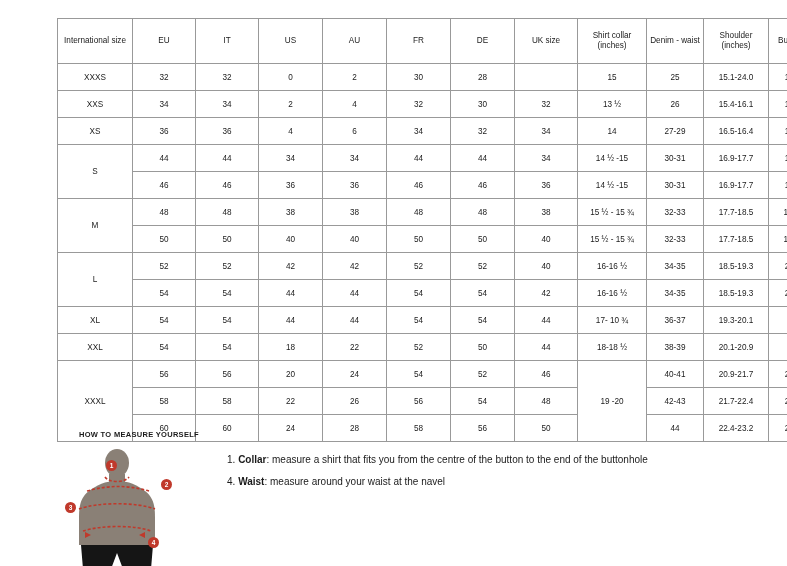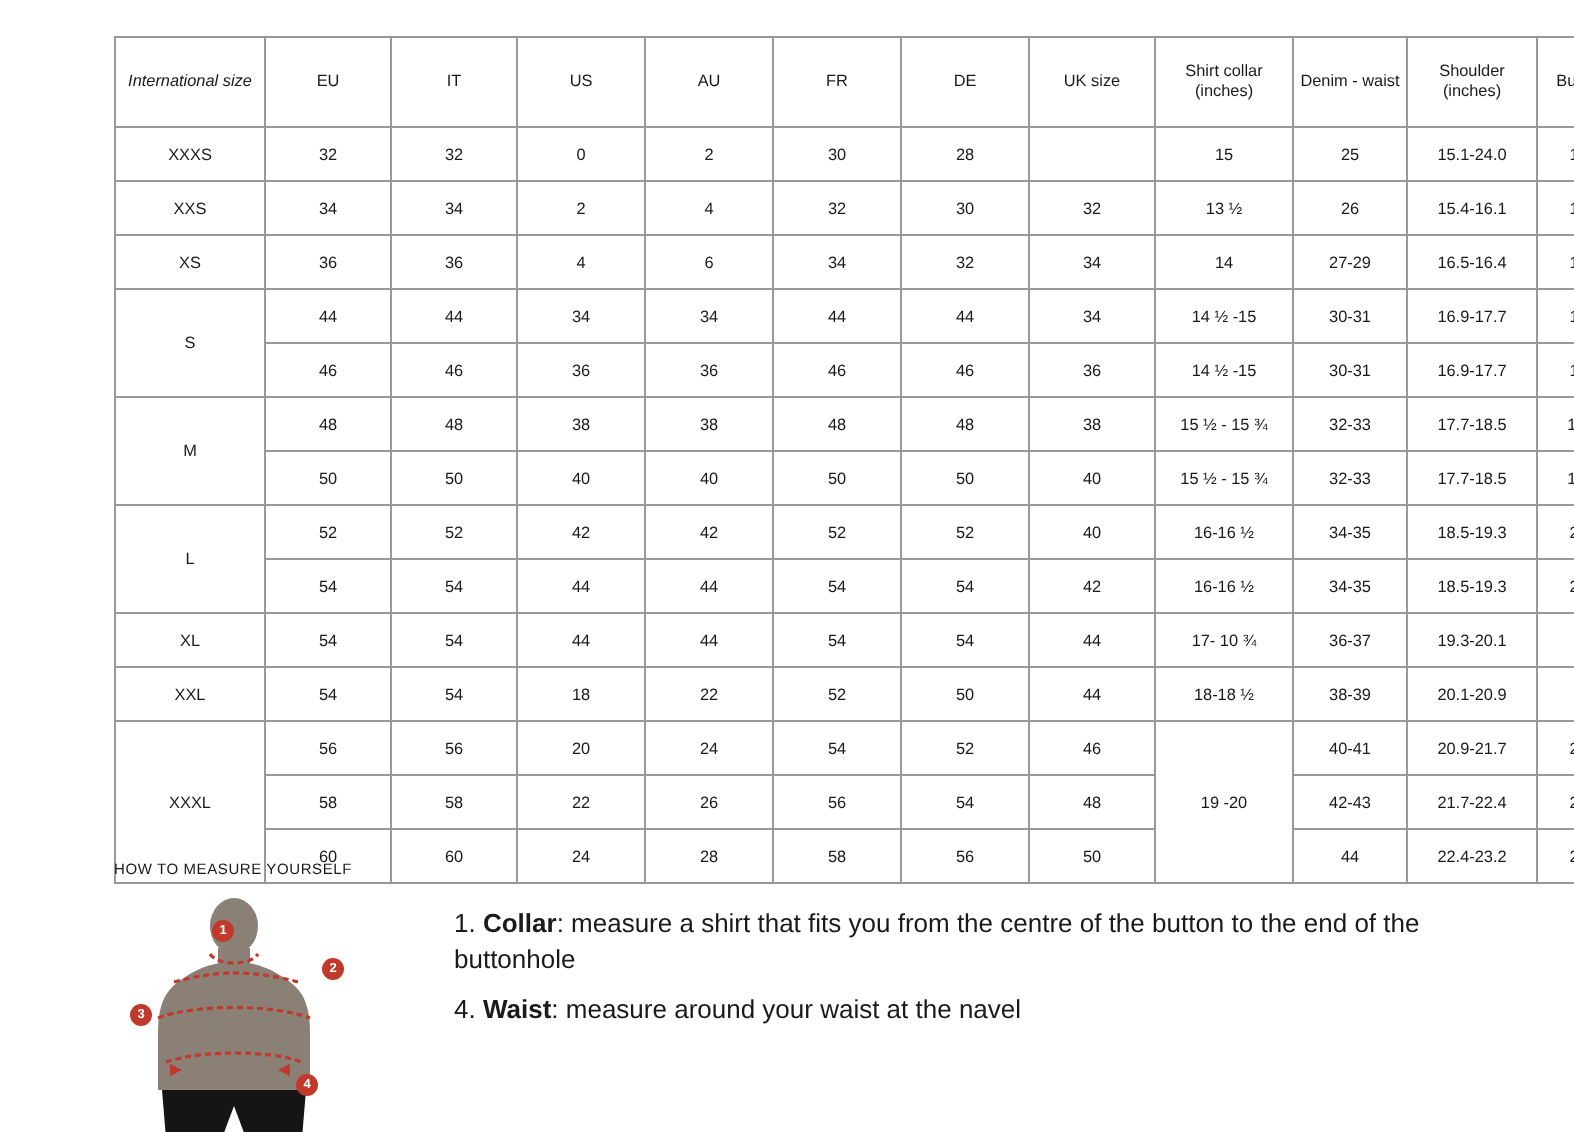--- a/index.html
+++ b/index.html
@@ -44,58 +44,58 @@
     color: #1a1a1a;
   }
   table.size-table thead th {
     height: 40px;
     font-size: 8.2px;
     line-height: 1.25;
     padding: 2px 3px;
   }
   thead th.hdr-first {
     text-align: center;
-    font-style: italic;
   }
   td.intl-cell {
     font-size: 8.2px;
   }
 
   
   .howto {
     position: absolute;
     left: 57px;
     top: 430px;
     width: 700px;
   }
   .howto-title {
     font-size: 7.5px;
-    font-weight: normal;
+    font-weight: bold;
     letter-spacing: 0.3px;
     color: #1a1a1a;
     margin-bottom: 8px;
+    padding-left: 22px;
   }
   .howto-body {
     position: relative;
     display: flex;
     align-items: flex-start;
   }
   .figure-box {
     position: relative;
     width: 120px;
     height: 120px;
     flex: 0 0 120px;
   }
   .measure-list {
     margin: 6px 0 0 50px;
     padding: 0;
     list-style: none;
   }
   .measure-list li {
-    font-size: 13px;
+    font-size: 10px;
     line-height: 1.35;
     margin-bottom: 8px;
     color: #1a1a1a;
   }
   .measure-list li b {
     font-weight: bold;
   }
   .fig-svg {
     position: absolute;
     left: 0;

